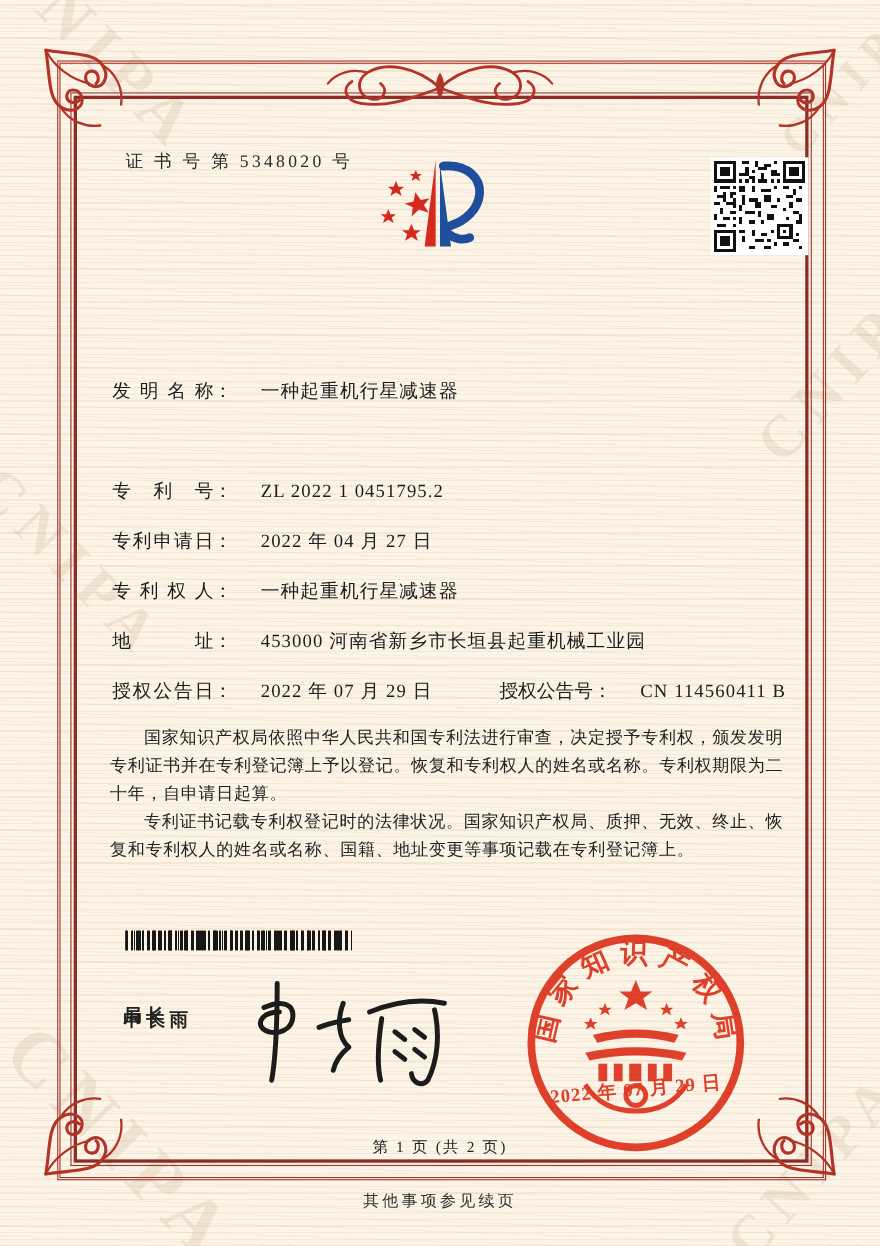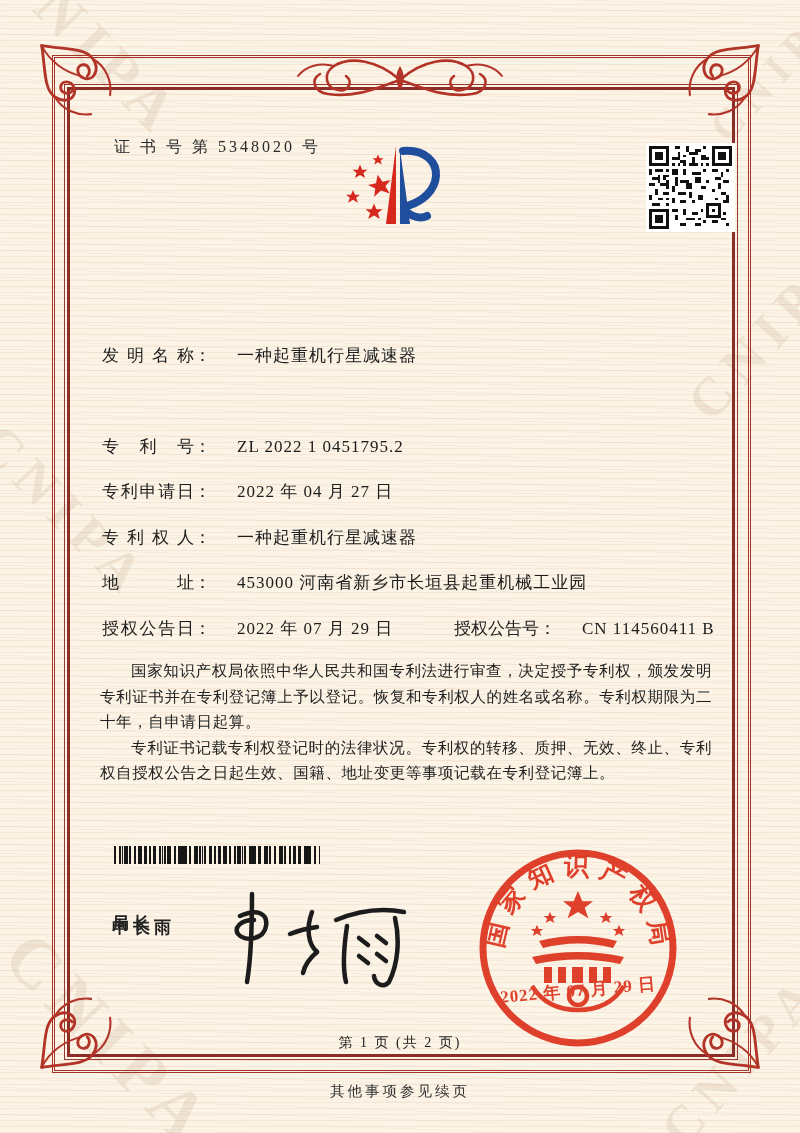--- a/index.html
+++ b/index.html
@@ -238,21 +238,21 @@
   </div>
   <div class="row" style="top:617px;width:612px">
     <span class="flabel">授权公告日</span><span class="fcolon">：</span><span class="fvalue">2022 年 07 月 29 日</span>
     <span class="g2">
       <span>授权公告号</span><span class="fcolon">：</span><span class="fvalue">CN 114560411 B</span>
     </span>
   </div>
 
   <div class="body-text">
     <p>国家知识产权局依照中华人民共和国专利法进行审查，决定授予专利权，颁发发明专利证书并在专利登记簿上予以登记。恢复和专利权人的姓名或名称。专利权期限为二十年，自申请日起算。</p>
-    <p>专利证书记载专利权登记时的法律状况。专利权的转移、质押、无效、终止、专利权自授权公告之日起生效、国籍、地址变更等事项记载在专利登记簿上。</p>
+    <p>专利证书记载专利权登记时的法律状况。国家知识产权局、质押、无效、终止、恢复和专利权人的姓名或名称、国籍、地址变更等事项记载在专利登记簿上。</p>
   </div>
 
   <div class="barcode"></div>
 
   <div class="signer" style="top:912px">局长</div>
   <div class="signer" style="top:916px">申长雨</div>
 
   <svg class="signature" width="205" height="105" viewBox="0 0 205 105">
     <g fill="none" stroke="#1c1c1c" stroke-width="4.5" stroke-linecap="round" stroke-linejoin="round">
       <path d="M22,32 C40,24 50,30 48,42 C46,56 26,58 20,50 C16,44 22,36 36,36"></path>

